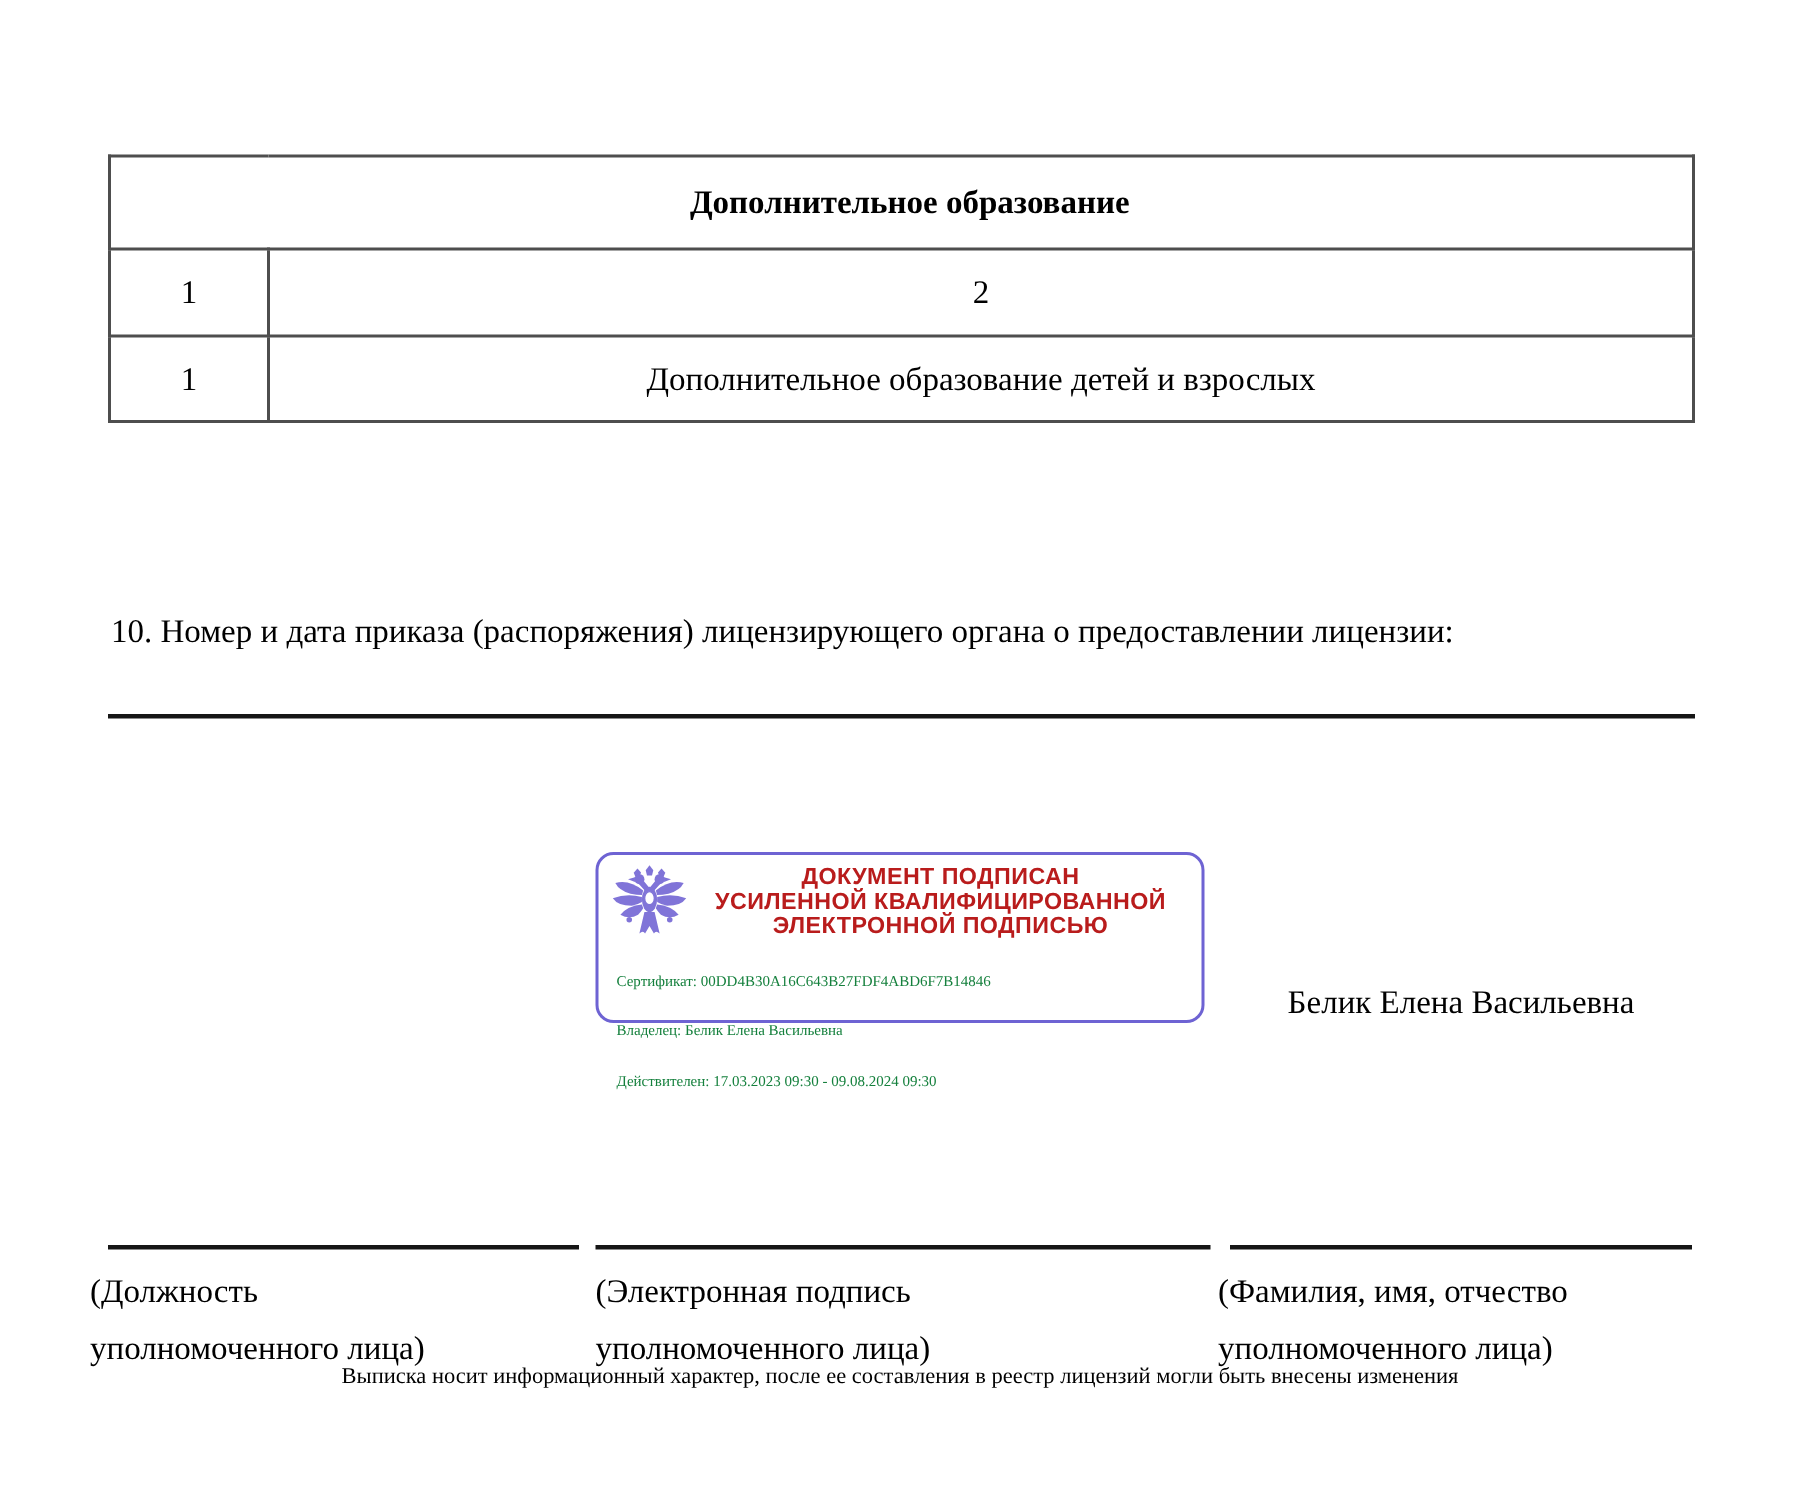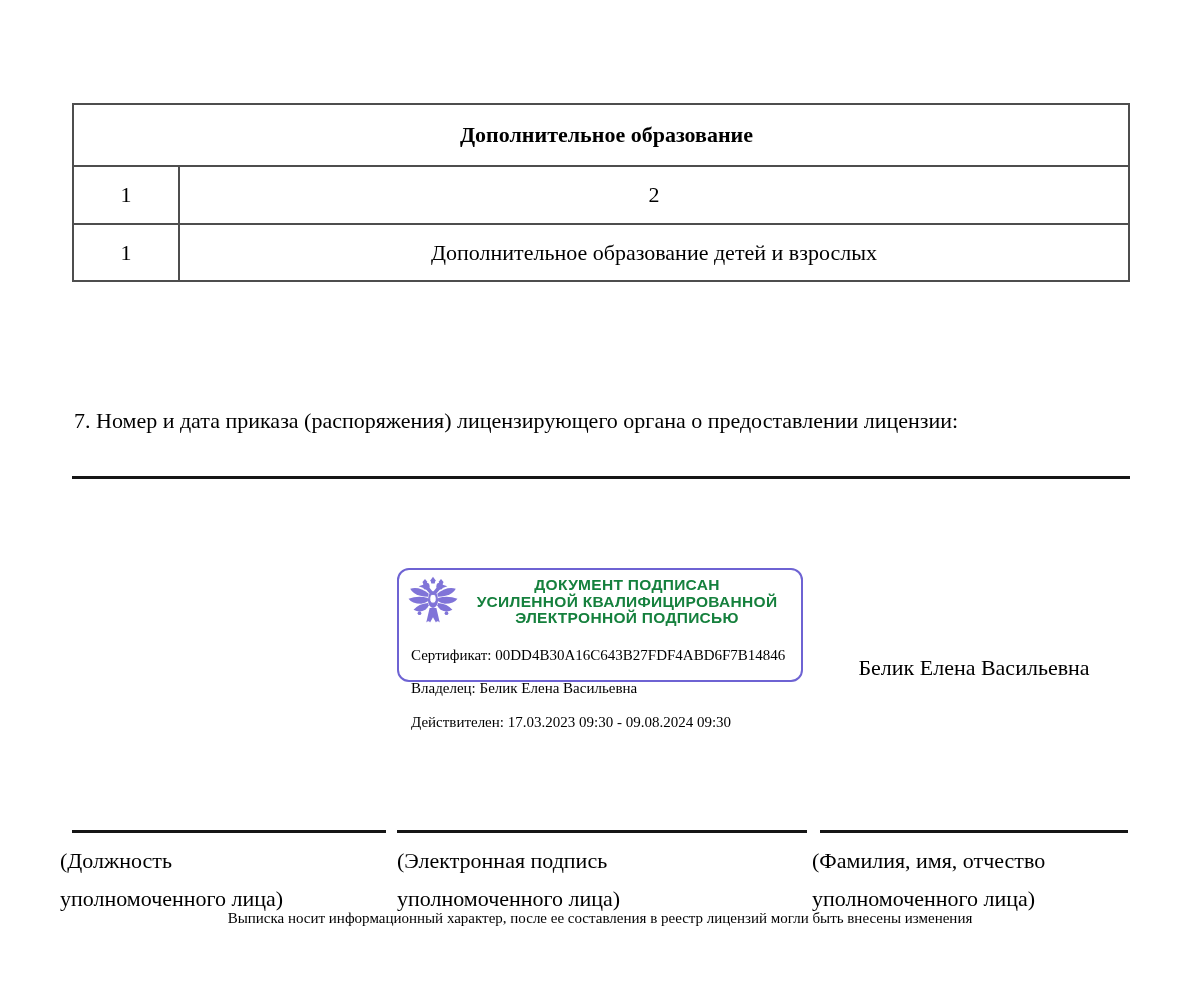--- a/index.html
+++ b/index.html
@@ -30,26 +30,26 @@
 
   
   .stamp{
     position:absolute;left:397px;top:568px;width:406px;height:114px;
     box-sizing:border-box;border:2px solid #6e63d3;border-radius:12px;background:#fff;
   }
   .stamp-emblem{position:absolute;left:7px;top:4px;}
   .stamp-title{
     position:absolute;left:60px;top:7px;right:6px;text-align:center;
     font-family:"Liberation Sans", sans-serif;font-weight:bold;
-    font-size:15.5px;line-height:16.6px;letter-spacing:.3px;color:#15803d;
+    font-size:15.5px;line-height:16.6px;letter-spacing:.3px;color:#b91c1c;
     white-space:pre-line;
   }
   .stamp-details{
     position:absolute;left:12px;top:60px;right:4px;
-    font-size:15px;line-height:16.8px;color:#000000;white-space:pre-line;
+    font-size:10px;line-height:16.8px;color:#15803d;white-space:pre-line;
   }
   .stamp-details div{white-space:nowrap;}
 
   
   .sig-position{
     position:absolute;left:72px;top:649px;width:314px;text-align:center;
     font-size:22px;line-height:37px;white-space:pre-line;
   }
   .sig-name{
     position:absolute;left:820px;top:649px;width:308px;text-align:center;
@@ -89,21 +89,21 @@
         <td>1</td>
         <td>2</td>
       </tr>
       <tr class="r-data">
         <td>1</td>
         <td>Дополнительное образование детей и взрослых</td>
       </tr>
     </tbody>
   </table>
 
-  <div class="sec10-label">7. Номер и дата приказа (распоряжения) лицензирующего органа о предоставлении лицензии:</div>
+  <div class="sec10-label">10. Номер и дата приказа (распоряжения) лицензирующего органа о предоставлении лицензии:</div>
   <div class="rule rule-order"></div>
 
   <div class="stamp">
     <svg class="stamp-emblem" width="54" height="58" viewBox="0 0 64 68" aria-hidden="true">
       <g fill="#8074d8">
         <path d="M29 7 l3 -4 3 4 -1 4 h-4 z"></path>
         <path d="M19.5 9 l3 -3.5 2.8 3.2 -1 3 h-3.6 z"></path>
         <path d="M44.5 9 l-3 -3.5 -2.8 3.2 1 3 h3.6 z"></path>
         <circle cx="24" cy="14" r="4"></circle>
         <circle cx="40" cy="14" r="4"></circle>

